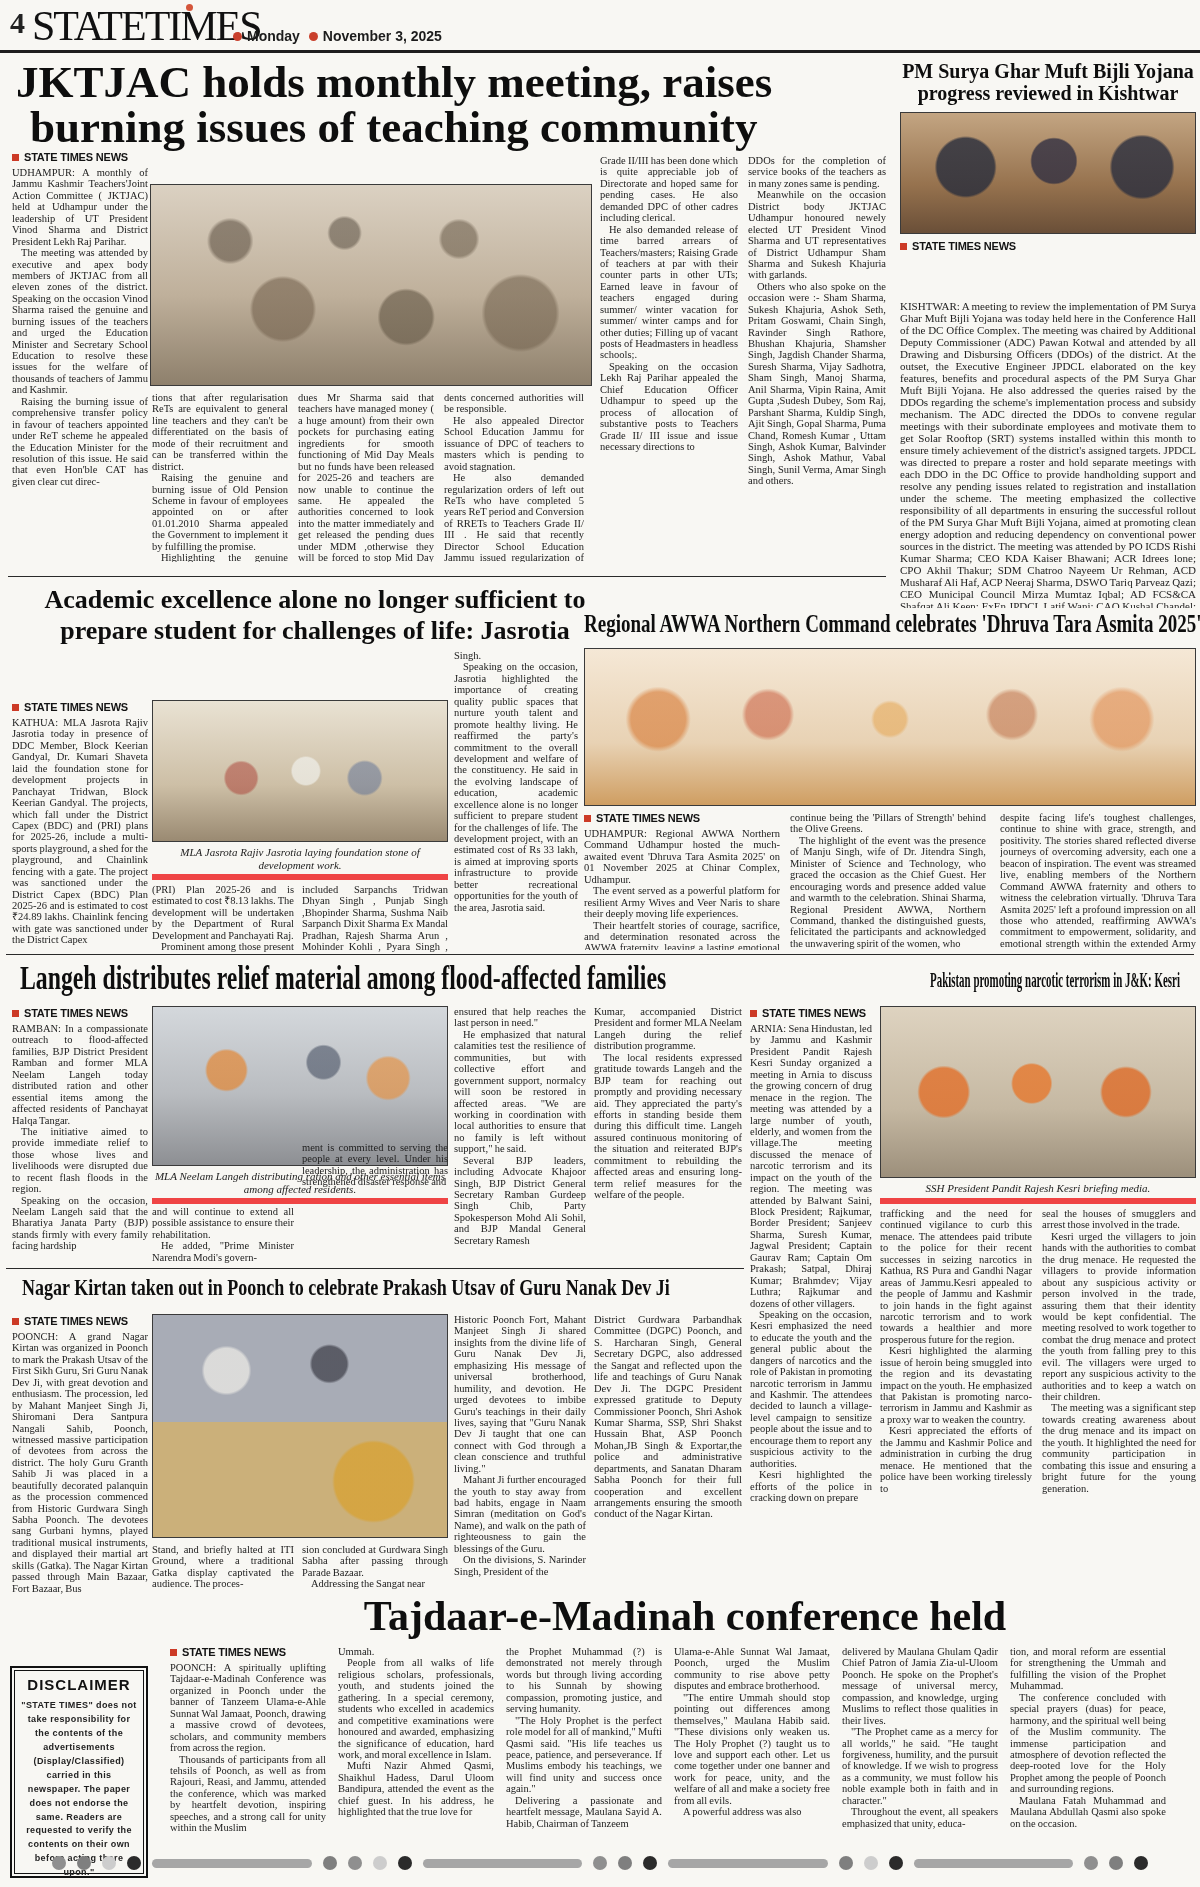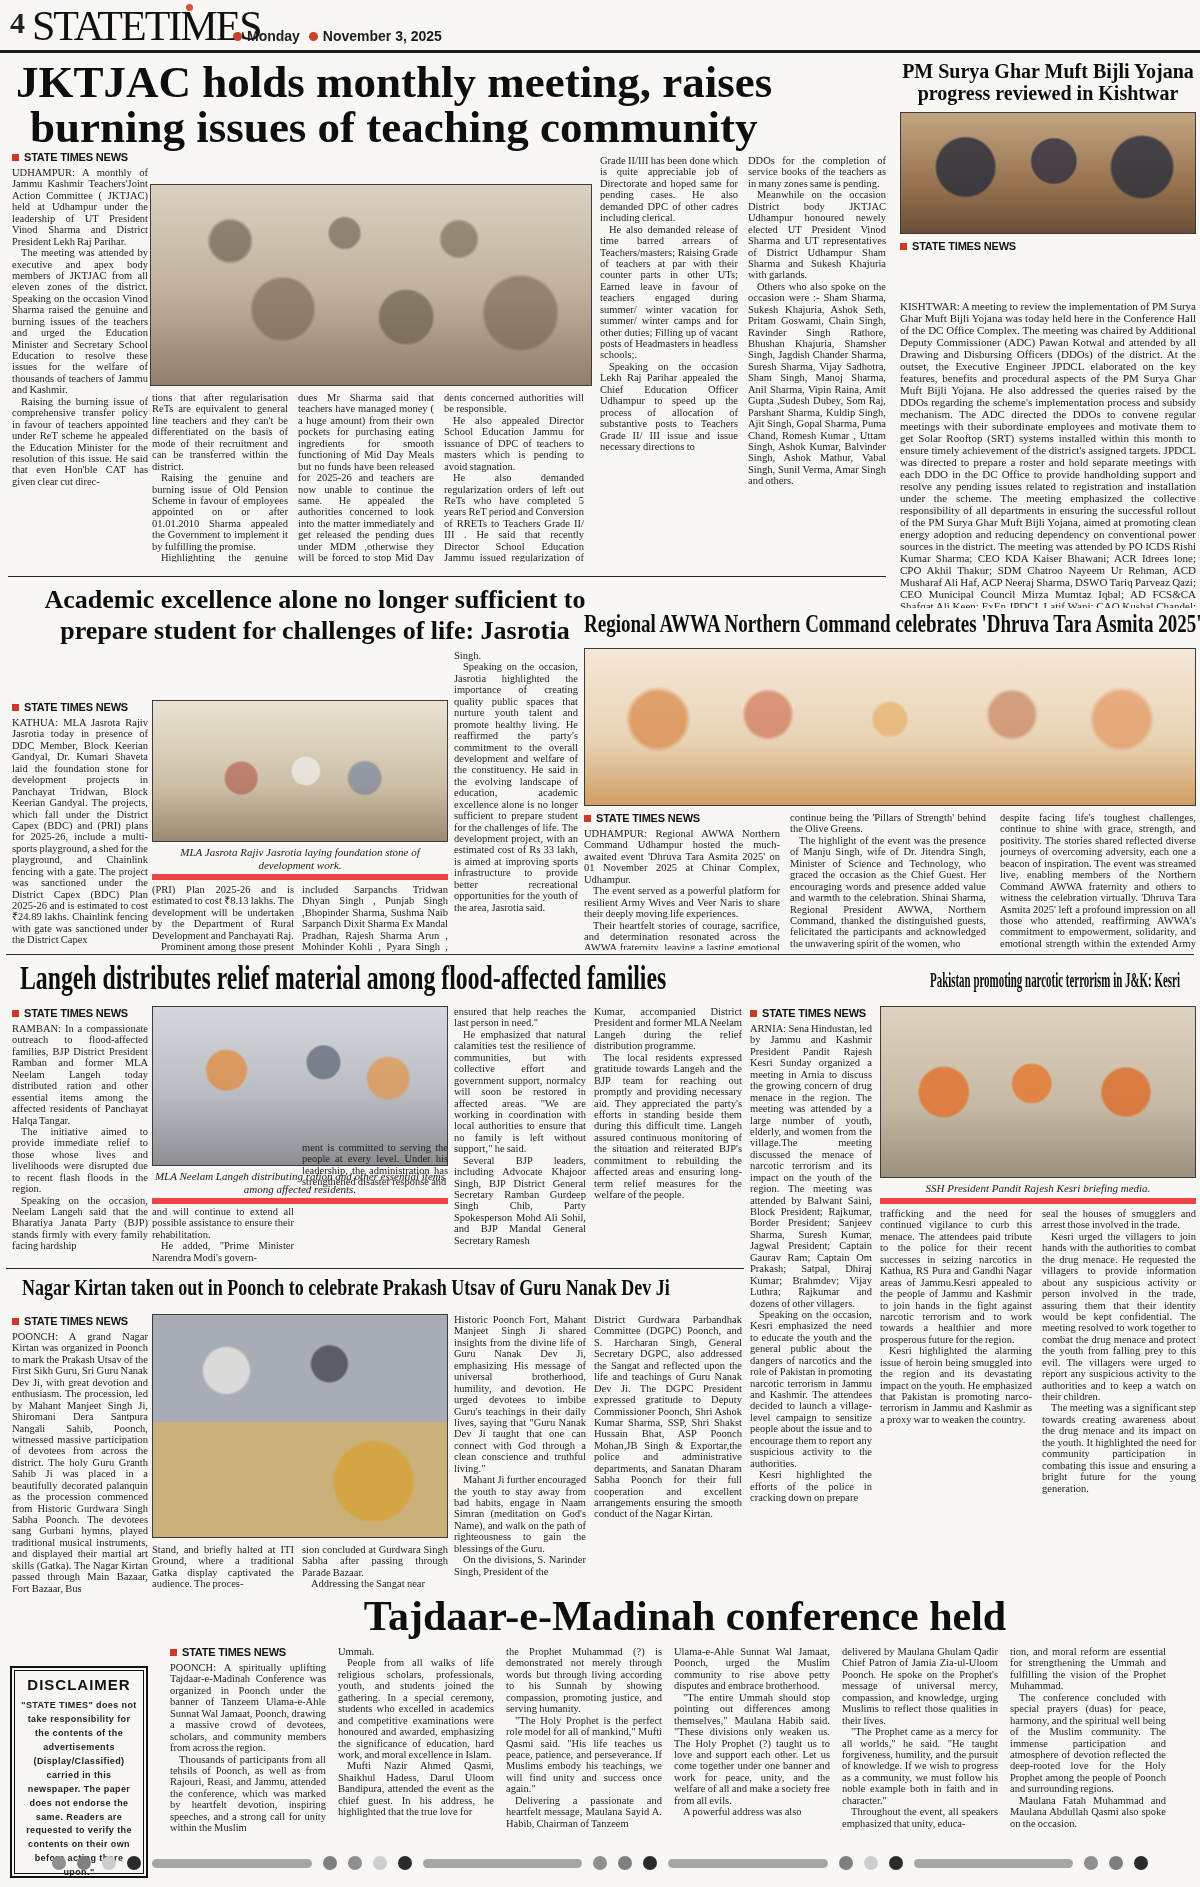--- a/index.html
+++ b/index.html
@@ -221,20 +221,21 @@
   <div class="photo ph-kesri" style="left:880px;top:1006px;width:316px;height:172px;"></div>
   <div class="cap" style="left:880px;top:1182px;width:316px;">SSH President Pandit Rajesh Kesri briefing media.</div>
   <div class="col" style="left:750px;top:1023px;width:122px;height:566px;">
       <p>ARNIA: Sena Hindustan, led by Jammu and Kashmir President Pandit Rajesh Kesri Sunday organized a meeting in Arnia to discuss the growing concern of drug menace in the region. The meeting was attended by a large number of youth, elderly, and women from the village.The meeting discussed the menace of narcotic terrorism and its impact on the youth of the region. The meeting was attended by Balwant Saini, Block President; Rajkumar, Border President; Sanjeev Sharma, Suresh Kumar, Jagwal President; Captain Gaurav Ram; Captain Om Prakash; Satpal, Dhiraj Kumar; Brahmdev; Vijay Luthra; Rajkumar and dozens of other villagers.</p>
       <p>Speaking on the occasion, Kesri emphasized the need to educate the youth and the general public about the dangers of narcotics and the role of Pakistan in promoting narcotic terrorism in Jammu and Kashmir. The attendees decided to launch a village-level campaign to sensitize people about the issue and to encourage them to report any suspicious activity to the authorities.</p>
       <p>Kesri highlighted the efforts of the police in cracking down on prepare</p>
     </div>
   <div class="col" style="left:880px;top:1208px;width:152px;height:382px;">
       <p>trafficking and the need for continued vigilance to curb this menace. The attendees paid tribute to the police for their recent successes in seizing narcotics in Kathua, RS Pura and Gandhi Nagar areas of Jammu.Kesri appealed to the people of Jammu and Kashmir to join hands in the fight against narcotic terrorism and to work towards a healthier and more prosperous future for the region.</p>
       <p>Kesri highlighted the alarming issue of heroin being smuggled into the region and its devastating impact on the youth. He emphasized that Pakistan is promoting narco-terrorism in Jammu and Kashmir as a proxy war to weaken the country.</p>
+      <p>Kesri appreciated the efforts of the Jammu and Kashmir Police and administration in curbing the drug menace. He mentioned that the police have been working tirelessly to</p>
     </div>
   <div class="col" style="left:1042px;top:1208px;width:154px;height:382px;">
       <p>seal the houses of smugglers and arrest those involved in the trade.</p>
       <p>Kesri urged the villagers to join hands with the authorities to combat the drug menace. He requested the villagers to provide information about any suspicious activity or person involved in the trade, assuring them that their identity would be kept confidential. The meeting resolved to work together to combat the drug menace and protect the youth from falling prey to this evil. The villagers were urged to report any suspicious activity to the authorities and to keep a watch on their children.</p>
       <p>The meeting was a significant step towards creating awareness about the drug menace and its impact on the youth. It highlighted the need for community participation in combating this issue and ensuring a bright future for the young generation.</p>
     </div>
 
   <div class="hrule" style="left:6px;top:1268px;width:738px;"></div>
 
   <div class="hl cond" style="left:22px;top:1274px;font-size:24px;transform:scaleX(0.75);">Nagar Kirtan taken out in Poonch to celebrate Prakash Utsav of Guru Nanak Dev Ji</div>

